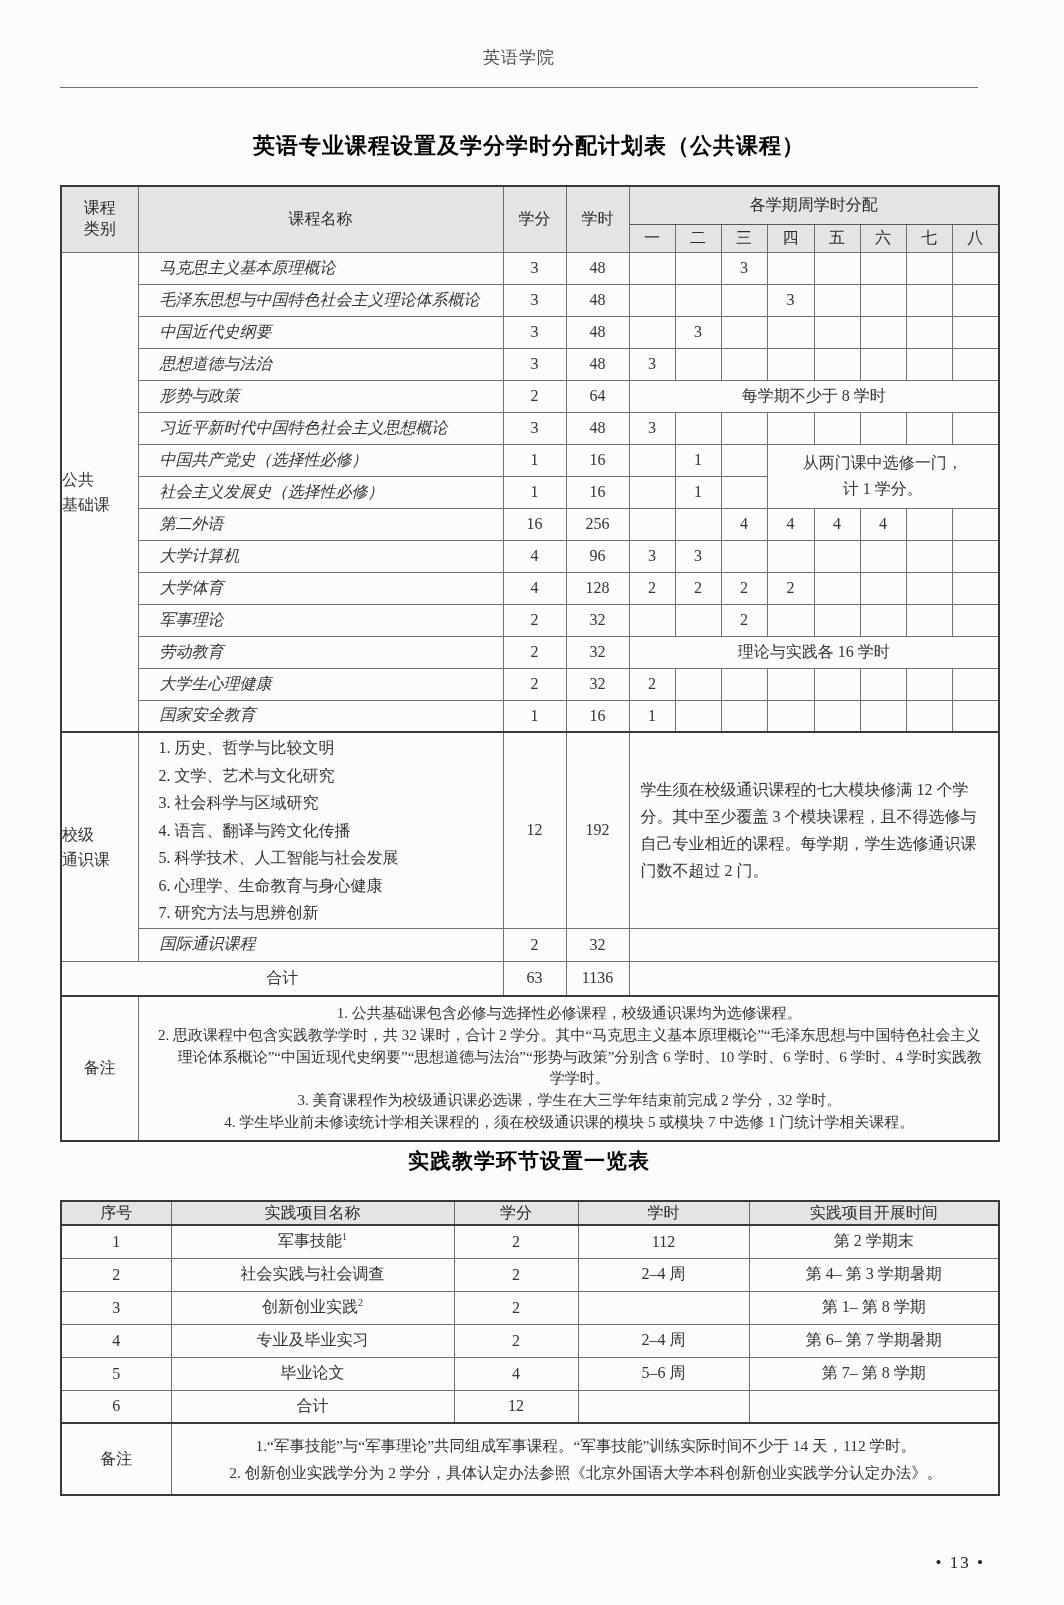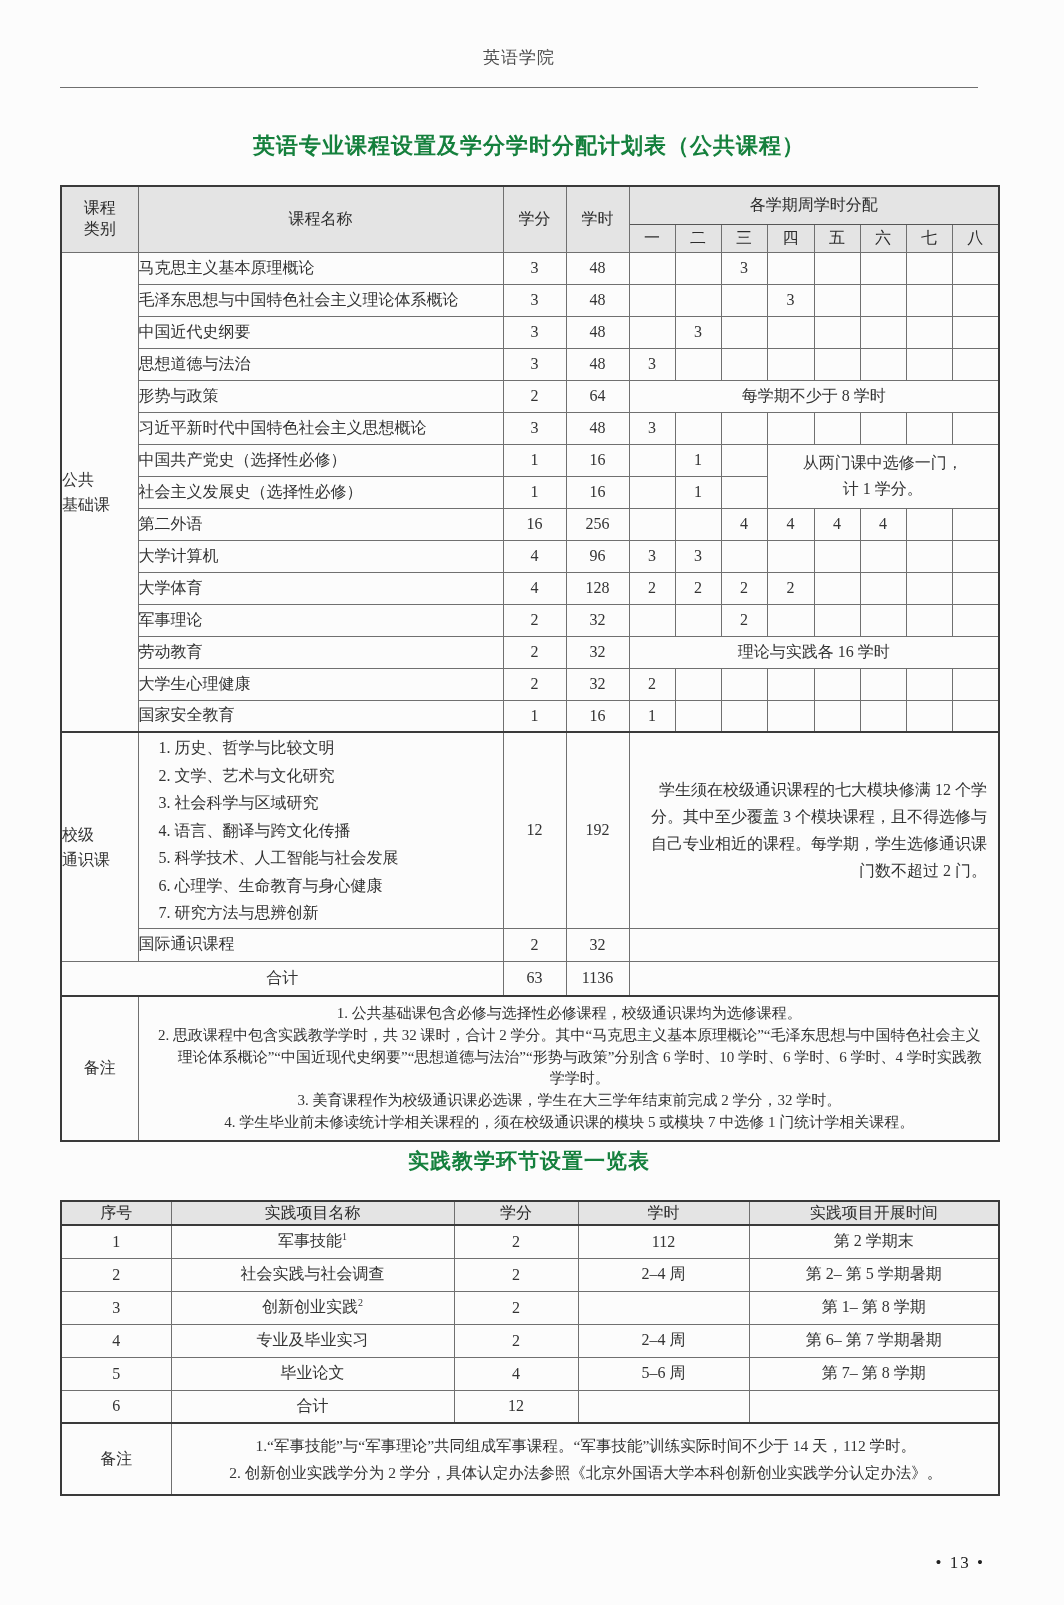--- a/index.html
+++ b/index.html
@@ -3,45 +3,45 @@
 <meta charset="utf-8">
 <style>
   html,body{margin:0;padding:0;}
   body{background:#fbfbfb;}
   .page{position:relative;width:1064px;height:1605px;background:#fcfcfc;overflow:hidden;
         font-family:"Liberation Serif","DejaVu Serif",serif;color:#333;}
   .doc-header{position:absolute;top:46px;left:60px;width:918px;text-align:center;
         font-family:"Liberation Sans","DejaVu Sans",sans-serif;font-size:17px;color:#4d4d4d;letter-spacing:1px;}
   .header-rule{position:absolute;top:87px;left:60px;width:918px;height:1px;background:#6f6f6f;}
   .doc-title{position:absolute;left:60px;width:938px;text-align:center;
-        font-family:"Liberation Sans","DejaVu Sans",sans-serif;font-weight:bold;color:#15803d;letter-spacing:1px;}
+        font-family:"Liberation Sans","DejaVu Sans",sans-serif;font-weight:bold;color:#000000;letter-spacing:1px;}
   .title1{top:131px;font-size:22px;}
   .title2{top:1147px;font-size:21px;}
 
   table{position:absolute;border-collapse:collapse;table-layout:fixed;background:#fcfcfc;}
   .t1{top:185px;left:60px;width:938px;border:2px solid #3a3a3a;}
   .t2{top:1200px;left:60px;width:938px;border:2px solid #3a3a3a;}
   th,td{border:1px solid #707070;padding:0;overflow:hidden;vertical-align:middle;}
   th{background:#e4e4e4;font-family:"Liberation Sans","DejaVu Sans",sans-serif;font-weight:normal;
      font-size:16px;color:#2b2b2b;text-align:center;}
   td{font-size:16px;color:#333;text-align:center;}
   tr.h1{height:38px;} tr.h2{height:28px;}
   tr.body-row{height:32px;}
   tr.module-row{height:196px;}
   tr.intl-row{height:33px;}
   tr.total-row{height:35px;}
   tr.remark-row td{border-top:2px solid #3a3a3a;}
   tr.module-row td{border-top:2px solid #3a3a3a;}
   .t1 .remark-h{height:130px;}
-  .name-cell{text-align:left;padding-left:0;}
+  .name-cell{text-align:left;padding-left:21px;font-style:italic;}
   .cat-cell div{line-height:25px;text-align:left;}
   .bold{font-weight:normal;}
   .modules-cell{text-align:left;vertical-align:middle;}
   .modules-cell div{line-height:27.5px;padding-left:20px;}
-  .gnote-cell{text-align:right;padding:0 11px;line-height:27px;}
+  .gnote-cell{text-align:left;padding:0 11px;line-height:27px;}
   .enote-cell div{line-height:26px;text-align:center;}
   .remark-cell{text-align:center;vertical-align:middle;padding:6px 14px 6px 16px;}
   .remark-cell .rline{padding-left:21px;text-indent:-21px;line-height:21.8px;font-size:15px;}
   .t2 tr.h1{height:24px;}
   .t2 tr.h1 th{border-bottom:2px solid #3a3a3a;}
   .t2 tr.body-row{height:33px;}
   .t2 tr.total-row{height:33px;}
   .t2 .remark-h{height:72px;}
   .t2 .remark-cell .rline{line-height:27px;font-size:15.5px;}
   .hb{border-bottom:1px solid #555;}
@@ -343,21 +343,21 @@
       <td><span>军事技能</span><sup>1</sup></td>
       <td>2</td>
       <td>112</td>
       <td>第 2 学期末</td>
     </tr>
     <tr class="body-row">
       <td>2</td>
       <td><span>社会实践与社会调查</span><sup></sup></td>
       <td>2</td>
       <td>2–4 周</td>
-      <td>第 2– 第 5 学期暑期</td>
+      <td>第 4– 第 3 学期暑期</td>
     </tr>
     <tr class="body-row">
       <td>3</td>
       <td><span>创新创业实践</span><sup>2</sup></td>
       <td>2</td>
       <td></td>
       <td>第 1– 第 8 学期</td>
     </tr>
     <tr class="body-row">
       <td>4</td>

